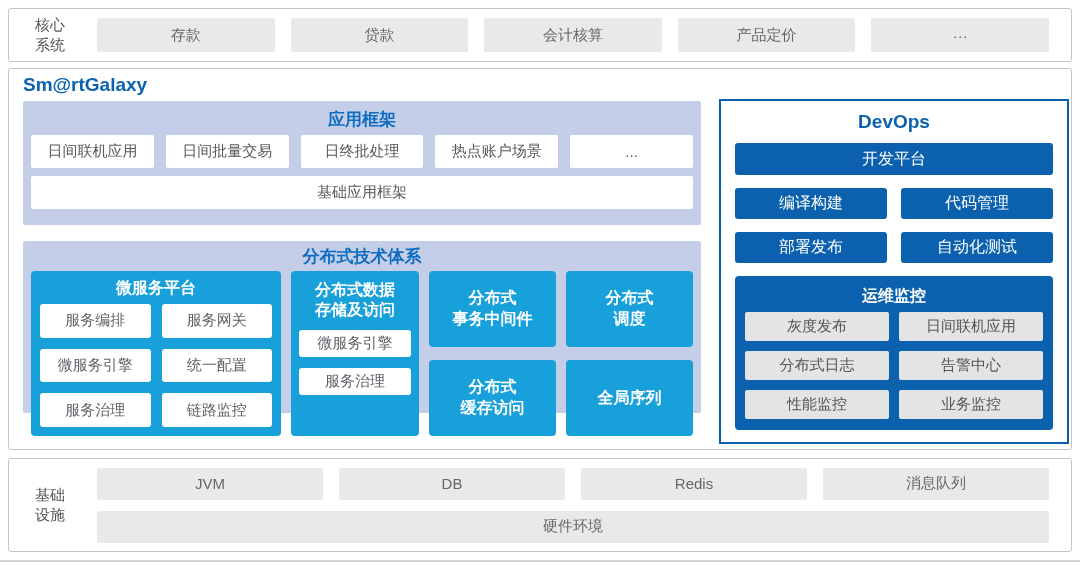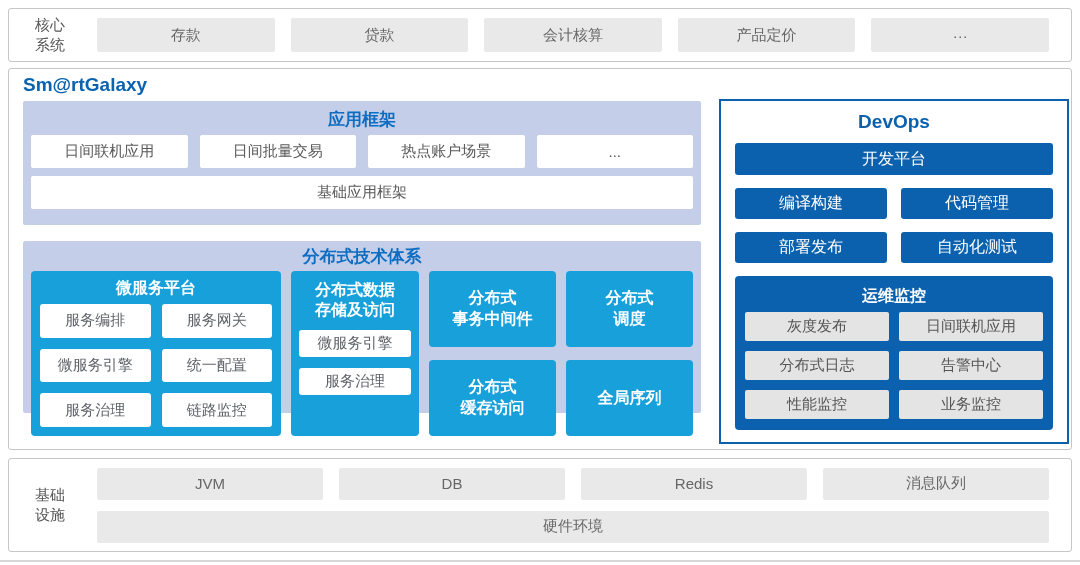--- a/index.html
+++ b/index.html
@@ -85,20 +85,21 @@
   </div>
 
   <div class="panel main-panel">
     <div class="brand">Sm@rtGalaxy</div>
 
     <div class="section app-framework">
       <div class="section-header">应用框架</div>
       <div class="white-row">
         <div class="white-box">日间联机应用</div>
         <div class="white-box">日间批量交易</div>
+        <div class="white-box">日终批处理</div>
         <div class="white-box">热点账户场景</div>
         <div class="white-box">...</div>
       </div>
       <div class="white-box full">基础应用框架</div>
     </div>
 
     <div class="section distributed">
       <div class="section-header">分布式技术体系</div>
       <div class="dist-grid">
 

